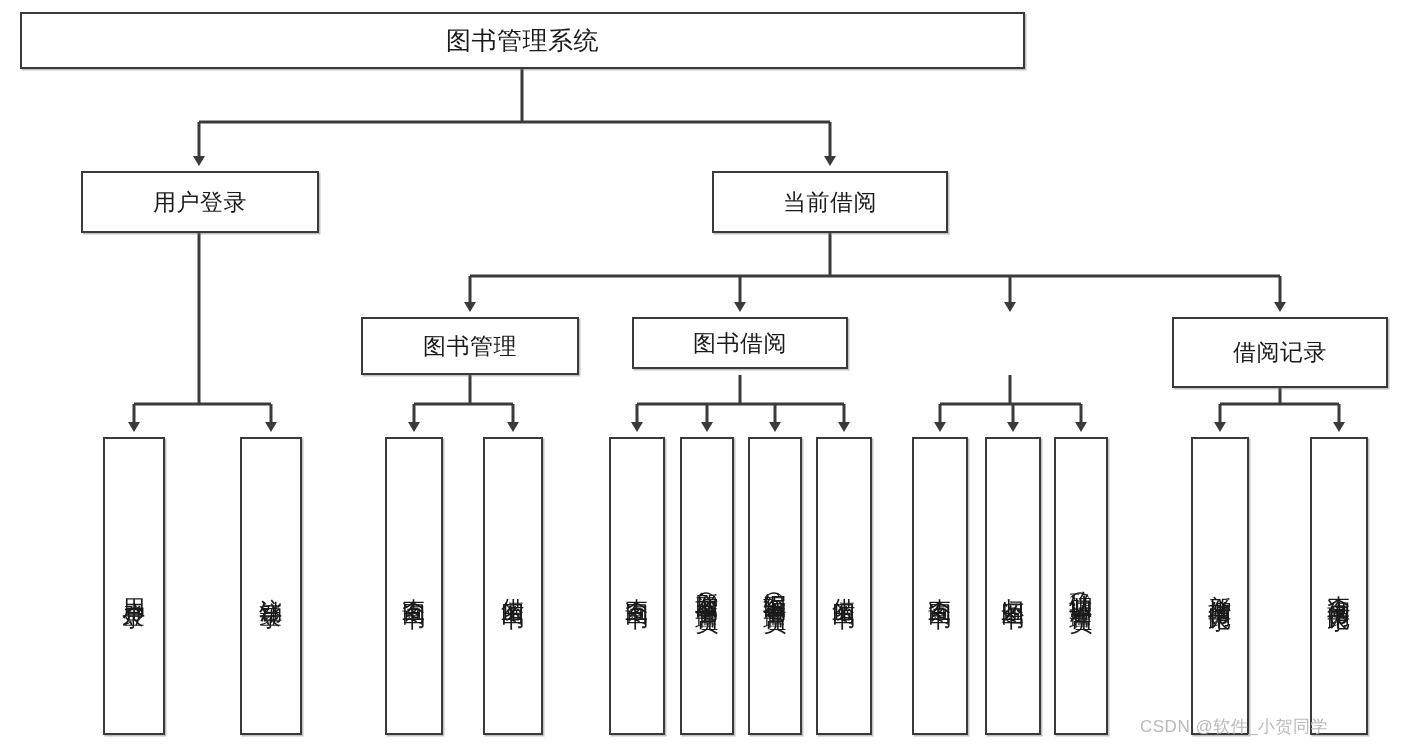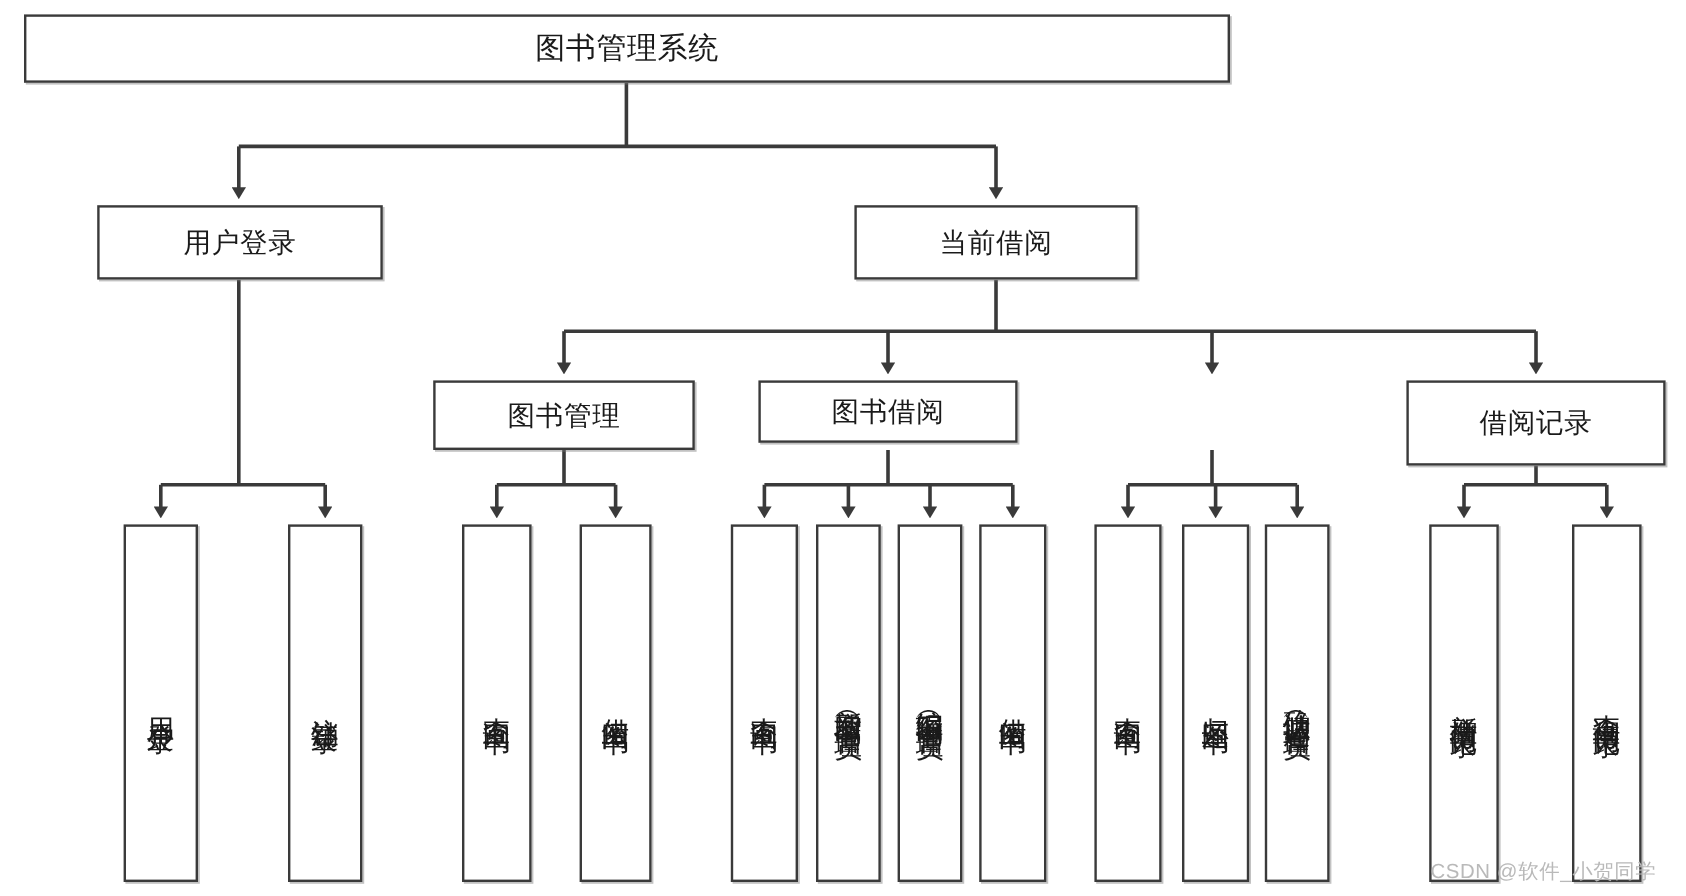--- a/index.html
+++ b/index.html
@@ -180,15 +180,15 @@
   <div class="node leaf tall" id="node-leaf-10" style="left: 1054px; top: 437px; width: 54px; height: 298px;">
     <span class="label">确认归还（管理员）</span>
   </div>
   <div class="node leaf" id="node-leaf-11" style="left: 1191px; top: 437px; width: 58px; height: 298px;">
     <span class="label">新增借阅记录</span>
   </div>
   <div class="node leaf" id="node-leaf-12" style="left: 1310px; top: 437px; width: 58px; height: 298px;">
     <span class="label">查询借阅记录</span>
   </div>
 
-  <div class="watermark" id="watermark" style="left: 1192px; top: 715px;">CSDN @软件_小贺同学</div>
+  <div class="watermark" id="watermark" style="left: 1140px; top: 715px;">CSDN @软件_小贺同学</div>
 
 </div>
 
 </body></html>

